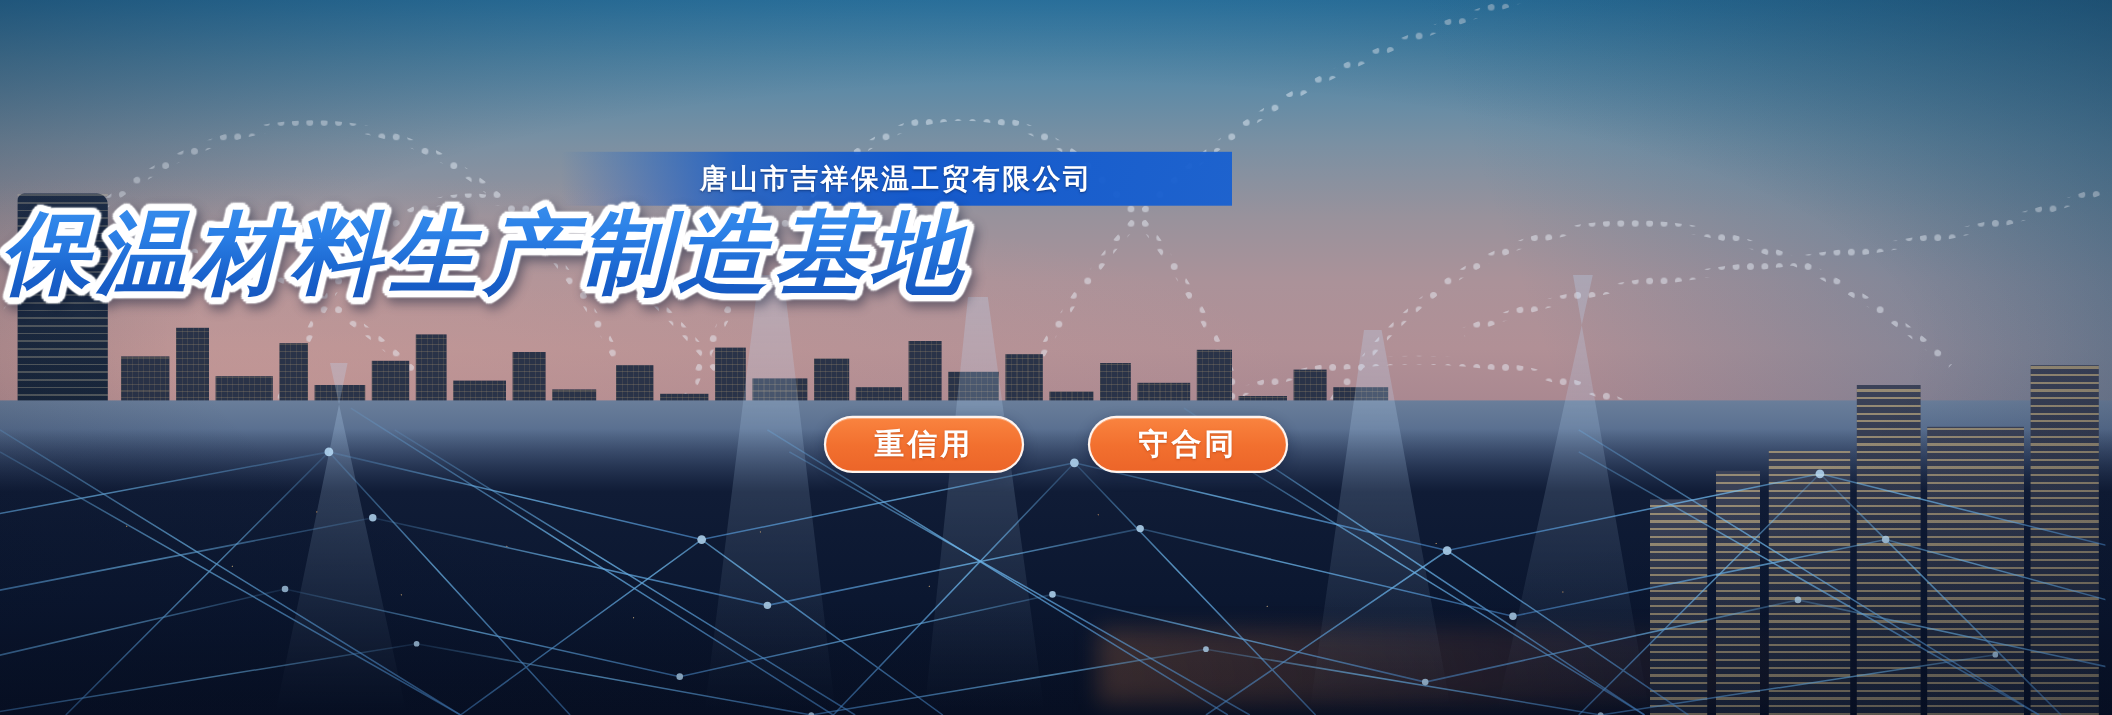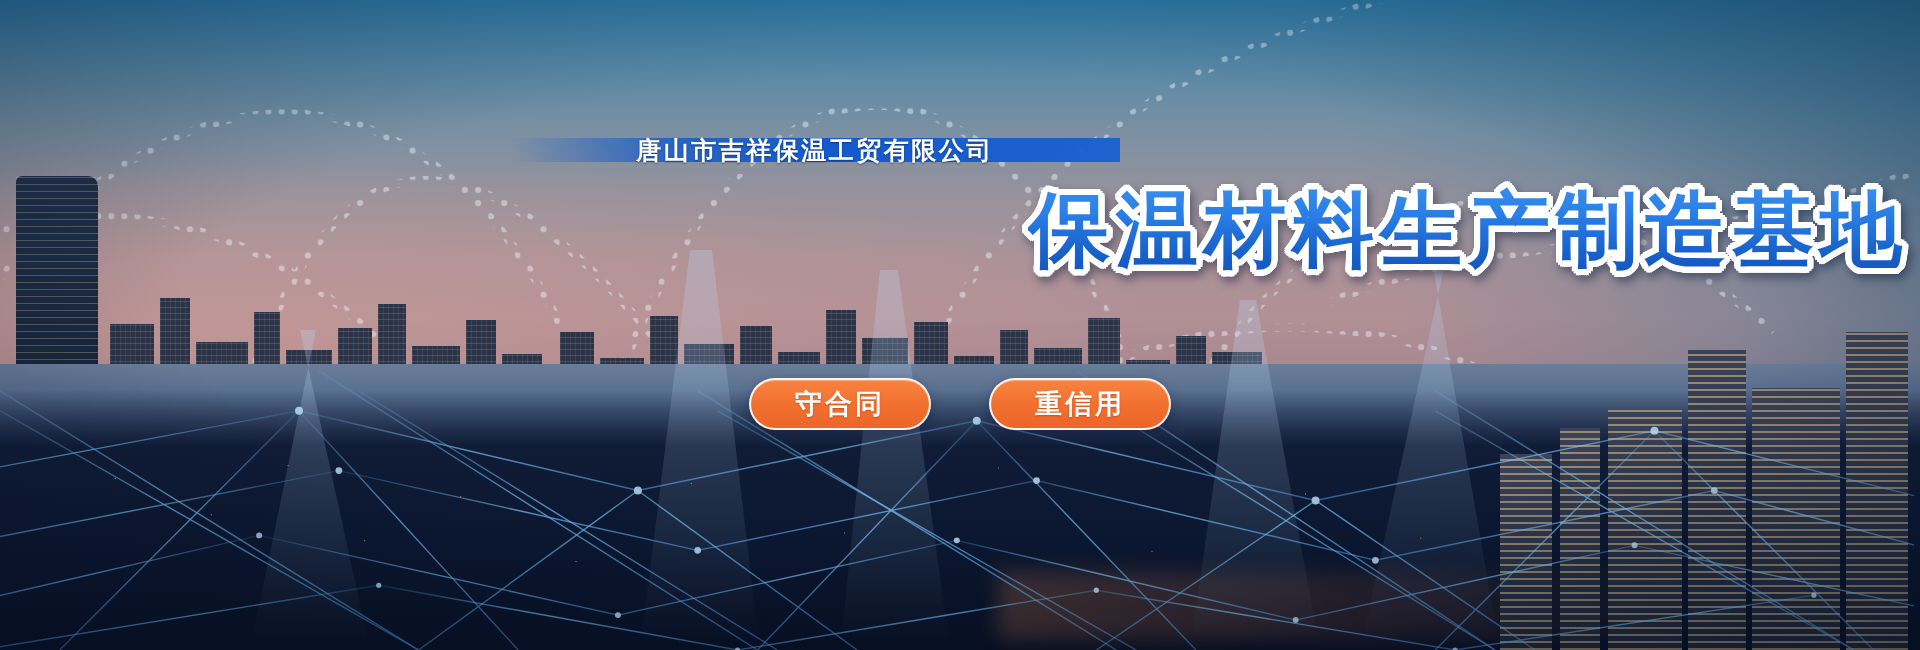--- a/index.html
+++ b/index.html
@@ -86,28 +86,28 @@
   
   .mesh{ position:absolute; left:0; right:0; bottom:0; height:46%;
     opacity:.85; pointer-events:none; }
   .arcs{ position:absolute; left:0; right:0; top:0; height:62%;
     opacity:.55; pointer-events:none; }
   .beams{ position:absolute; inset:0; pointer-events:none; opacity:.5; }
 
   
   .content{ position:absolute; inset:0; z-index:40; }
 
-  .namebar{ position:absolute; left:510px; top:138px; width:610px; height:24px;
+  .namebar{ position:absolute; left:510px; top:138px; width:610px; height:49px;
     display:flex; align-items:center; justify-content:center;
     background:linear-gradient(90deg, rgba(25,95,200,0) 0%, rgba(22,92,200,.82) 26%, rgba(17,88,205,.97) 52%, rgba(24,96,208,.95) 100%);
   }
   .namebar span{ color:#ffffff; font-size:25px; font-weight:bold; letter-spacing:2.5px;
     text-shadow:0 1px 2px rgba(0,20,60,.5); white-space:nowrap; }
 
-  .headline{ position:absolute; left:0; right:12px; top:176px; text-align:right; }
+  .headline{ position:absolute; left:0; right:12px; top:176px; text-align:left;font-style:italic; }
   .headline span{
     display:inline-block;
     font-size:82px; font-weight:bold; letter-spacing:6px; white-space:nowrap;
     background:linear-gradient(180deg,#3d93ee 0%,#2a7fe6 34%,#175fc9 72%,#1450b8 100%);
     -webkit-background-clip:text; background-clip:text; color:transparent;
     -webkit-text-stroke:0px transparent;
     filter:
       drop-shadow(0 0 0 #fff)
       drop-shadow(2px 0 0 #fff) drop-shadow(-2px 0 0 #fff)
       drop-shadow(0 2px 0 #fff) drop-shadow(0 -2px 0 #fff)
@@ -278,21 +278,21 @@
     <div class="namebar">
       <span>唐山市吉祥保温工贸有限公司</span>
     </div>
 
     <div class="headline">
       <span>保温材料生产制造基地</span>
     </div>
 
     <div class="pills">
       <div class="pill">
+        <span>重信用</span>
+      </div>
+      <div class="pill">
         <span>守合同</span>
       </div>
-      <div class="pill">
-        <span>重信用</span>
-      </div>
     </div>
 
   </div>
 </div>
 
 </body></html>

